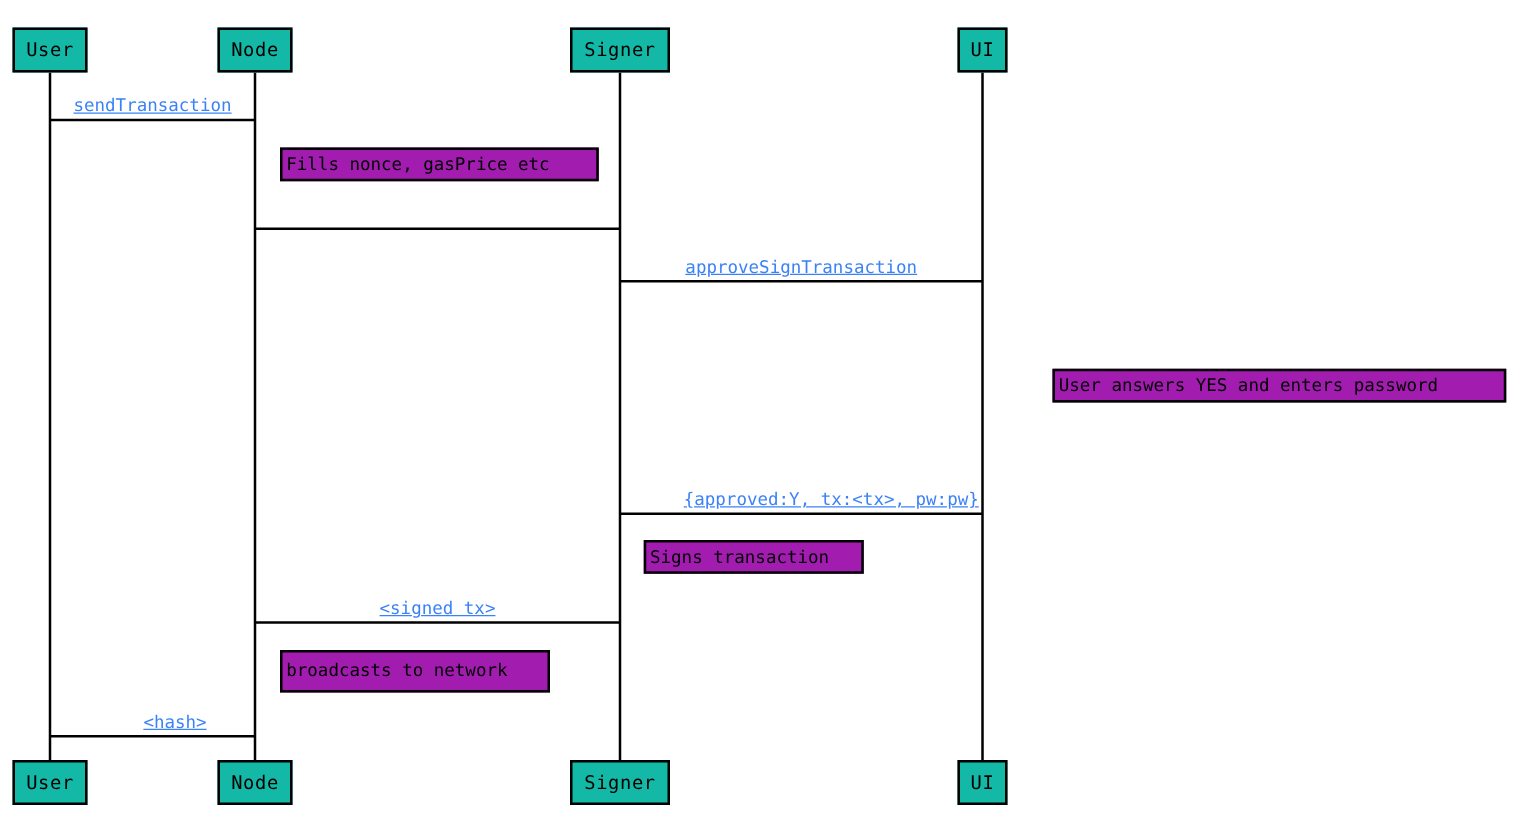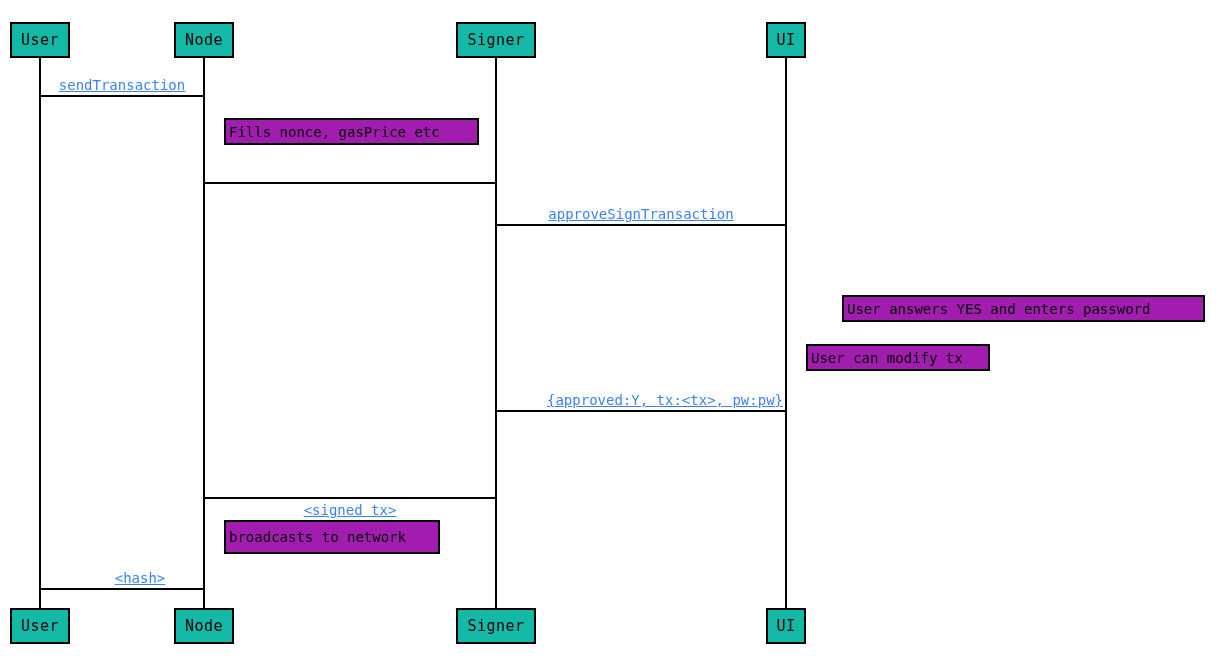--- a/index.html
+++ b/index.html
@@ -111,28 +111,28 @@
       <span>UI</span>
     </div>
     <div class="message" style="left: 40px; top: 95px; width: 164px;"></div>
     <div class="message-label" style="left: 40px; width: 164px; top: 78px;">sendTransaction</div>
     <div class="message" style="left: 204px; top: 182px; width: 292px;"></div>
     <div class="message" style="left: 496px; top: 224px; width: 290px;"></div>
     <div class="message-label" style="left: 496px; width: 290px; top: 207px; text-align: center;">approveSignTransaction</div>
     <div class="message" style="left: 496px; top: 410px; width: 290px;"></div>
     <div class="message-label" style="left: 496px; width: 338px; top: 393px;">{approved:Y, tx:&lt;tx&gt;, pw:pw}</div>
     <div class="message" style="left: 204px; top: 497px; width: 292px;"></div>
-    <div class="message-label" style="left: 204px; width: 292px; top: 480px; margin-top: 23px;">&lt;signed tx&gt;</div>
+    <div class="message-label" style="left: 204px; width: 292px; top: 480px;">&lt;signed tx&gt;</div>
     <div class="message" style="left: 40px; top: 588px; width: 164px;"></div>
     <div class="message-label" style="left: 40px; width: 200px; top: 571px;">&lt;hash&gt;</div>
     <div class="note" style="left: 224px; top: 118px; width: 255px; height: 27px;">
       <span>Fills nonce, gasPrice etc</span>
     </div>
     <div class="note" style="left: 806px; top: 295px; width: 363px; height: 27px; margin-left: 36px;">
       <span>User answers YES and enters password</span>
     </div>
-    <div class="note" style="left: 806px; top: 344px; width: 184px; height: 27px;">
-      <span>User can modify tx</span>
+    <div class="note" style="left: 515px; top: 432px; width: 176px; height: 27px;">
+      <span>Signs transaction</span>
     </div>
     <div class="note" style="left: 224px; top: 520px; width: 216px; height: 34px;">
       <span>broadcasts to network</span>
     </div>
   </div>
 
 </body></html>

